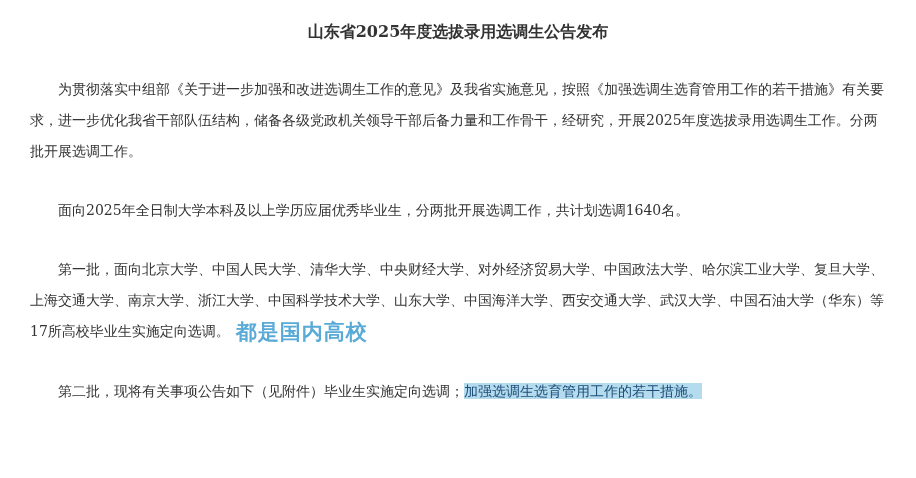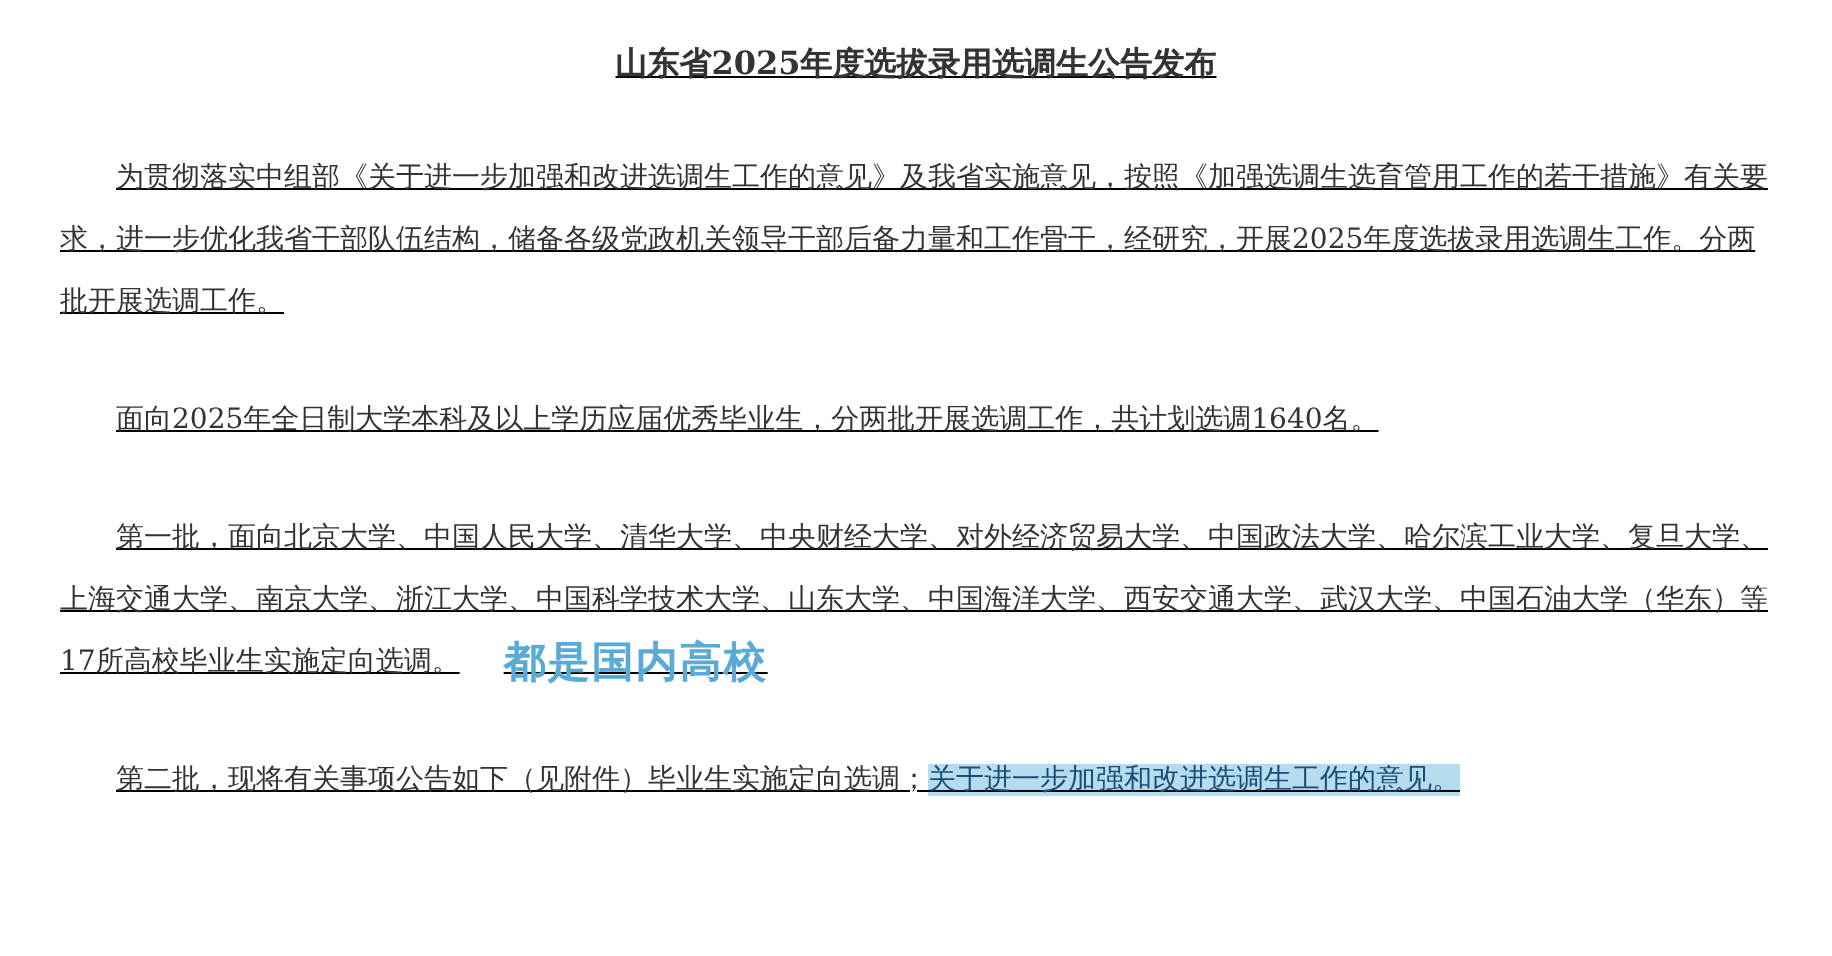--- a/index.html
+++ b/index.html
@@ -7,21 +7,20 @@
     background: #ffffff;
     font-family: "DejaVu Serif", "Liberation Serif", serif;
   }
   .page {
     position: relative;
     width: 916px;
     height: 422px;
     background: #ffffff;
     padding: 18px 30px 0 30px;
     overflow: hidden;
-    text-decoration: underline;
   }
   .doc-title {
     font-size: 16px;
     line-height: 28px;
     font-weight: bold;
     text-align: center;
     color: #333333;
     font-family: "DejaVu Serif", "Liberation Serif", serif;
   }
   .para {
@@ -30,21 +29,21 @@
     line-height: 31px;
     color: #333333;
     text-indent: 2em;
     letter-spacing: 0;
   }
   .annotation {
     font-family: "DejaVu Sans", "Liberation Sans", sans-serif;
     font-size: 21px;
     font-weight: bold;
     color: #5aaad8;
-    margin-left: 22px;
+    margin-left: 6px;
     vertical-align: -3px;
     letter-spacing: 1px;
     text-indent: 0;
     white-space: nowrap;
   }
   .highlight {
     background: #b5dcee;
     color: #1c4c78;
   }
 </style>
@@ -55,15 +54,15 @@
 
   <h1 class="doc-title">山东省2025年度选拔录用选调生公告发布</h1>
 
   <p class="para">为贯彻落实中组部《关于进一步加强和改进选调生工作的意见》及我省实施意见，按照《加强选调生选育管用工作的若干措施》有关要求，进一步优化我省干部队伍结构，储备各级党政机关领导干部后备力量和工作骨干，经研究，开展2025年度选拔录用选调生工作。分两批开展选调工作。</p>
 
 
   <p class="para">面向2025年全日制大学本科及以上学历应届优秀毕业生，分两批开展选调工作，共计划选调1640名。</p>
 
   <p class="para"><span>第一批，面向北京大学、中国人民大学、清华大学、中央财经大学、对外经济贸易大学、中国政法大学、哈尔滨工业大学、复旦大学、上海交通大学、南京大学、浙江大学、中国科学技术大学、山东大学、中国海洋大学、西安交通大学、武汉大学、中国石油大学（华东）等17所高校毕业生实施定向选调。</span><span class="annotation">都是国内高校</span></p>
 
-  <p class="para"><span>第二批，现将有关事项公告如下（见附件）毕业生实施定向选调；</span><span class="highlight">关于进一步加强和改进选调生工作的意见。</span></p>
+  <p class="para"><span>第二批，现将有关事项公告如下（见附件）毕业生实施定向选调；</span><span class="highlight">加强选调生选育管用工作的若干措施。</span></p>
 
 </div>
 
 </body></html>

